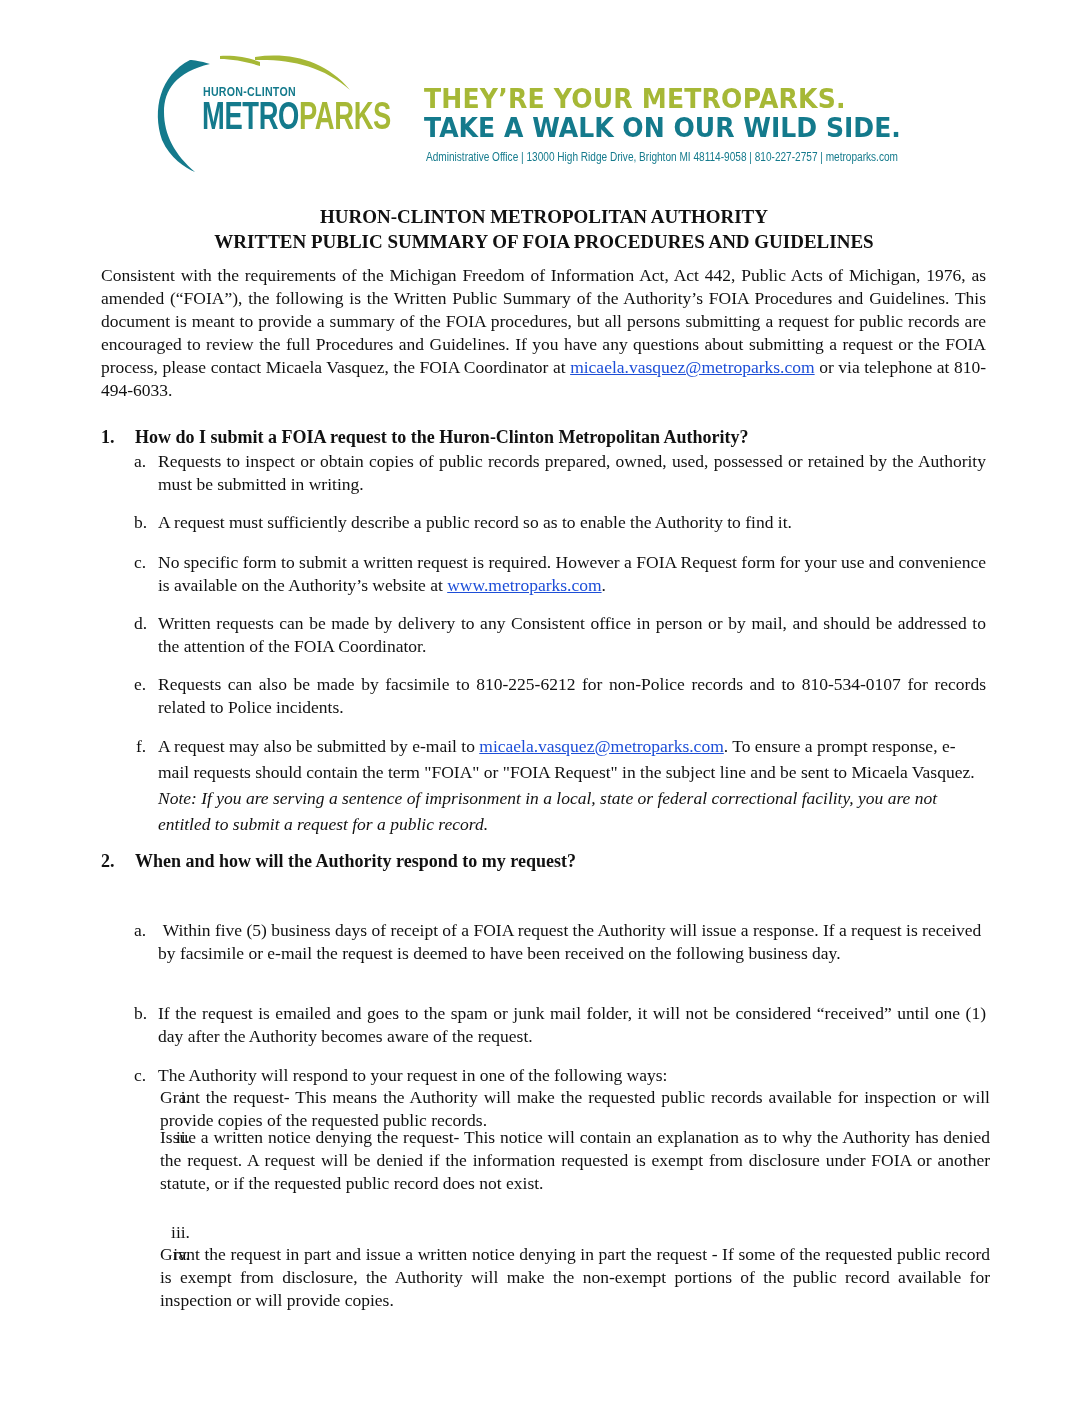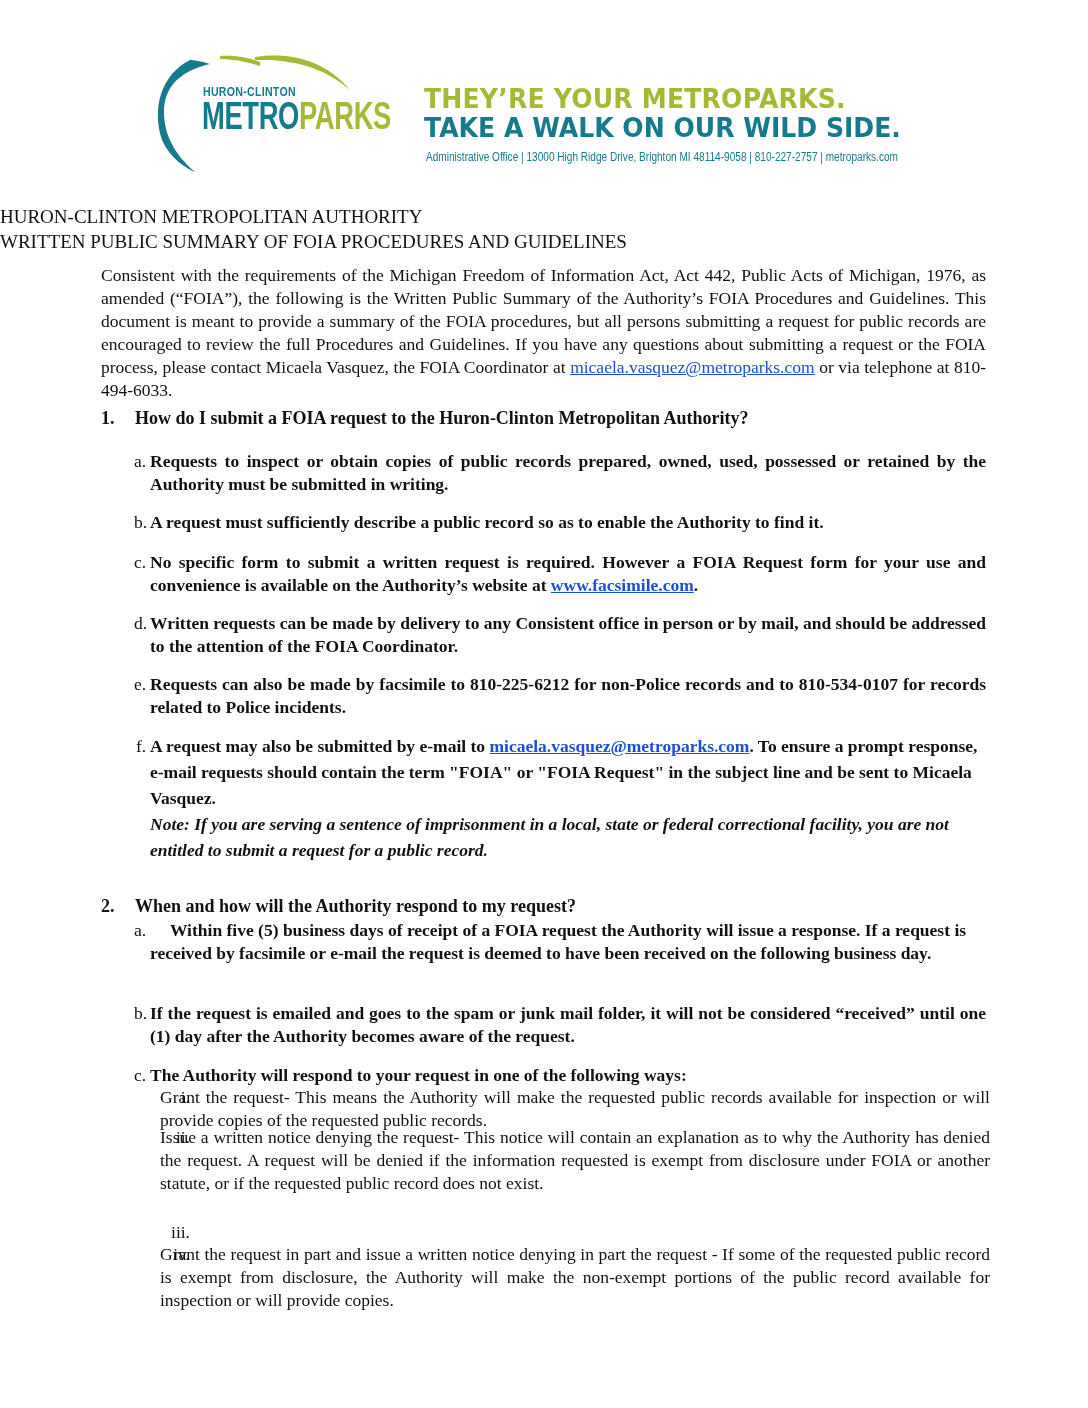--- a/index.html
+++ b/index.html
@@ -16,35 +16,35 @@
   .logo-big .metro { color:#147a8c; }
   .logo-big .parks { color:#a6b836; }
   .tag1 { position:absolute; left:424px; top:84px; font-family:"DejaVu Sans", sans-serif; font-weight:bold;
     font-size:27px; color:#a6b836; letter-spacing:0.2px; transform:scaleX(0.93); transform-origin:left; line-height:30px; }
   .tag2 { position:absolute; left:424px; top:113px; font-family:"DejaVu Sans", sans-serif; font-weight:bold;
     font-size:27px; color:#147a8c; transform:scaleX(0.93); transform-origin:left; line-height:30px; }
   .addr { position:absolute; left:426px; top:150px; font-family:"Liberation Sans", sans-serif;
     font-size:12px; color:#147a8c; transform:scaleX(0.84); transform-origin:left; white-space:nowrap; }
 
   
-  .title { position:absolute; left:0; width:1088px; font-weight:normal; font-size:19px; }
+  .title { position:absolute; left:0; width:1088px; text-align:center; font-weight:bold; font-size:19px; }
   .t1 { top:206px; }
   .t2 { top:231px; }
 
   .para { position:absolute; left:101px; width:885px; font-size:17.5px; line-height:23px; text-align:justify; text-align-last:left; }
   .intro { top:264px; }
 
   a.link { color:#1d4ed8; text-decoration:underline; }
 
   .sec-h { position:absolute; left:101px; font-weight:bold; font-size:18px; }
   .sec-h .num { display:inline-block; width:34px; }
 
   .item { position:absolute; left:134px; width:852px; font-size:17.5px; line-height:23px; }
   .item .lbl { position:absolute; left:0; top:0; }
-  .item .txt { margin-left:16px; display:block; text-align:justify; text-align-last:left;font-weight:bold; }
+  .item .txt { margin-left:24px; display:block; text-align:justify; text-align-last:left; }
   .item.loose { line-height:26px; }
   .note { font-style:italic; }
 
   .sub { position:absolute; left:160px; width:830px; font-size:17.5px; line-height:23px; }
   .sub .lbl { position:absolute; right:calc(100% - 30px); top:0; text-align:right; }
   .sub .txt { display:block; text-align:justify; text-align-last:left; }
 </style>
 </head>
 <body>
 
@@ -60,53 +60,53 @@
 
 <div class="tag1">THEY’RE YOUR METROPARKS.</div>
 <div class="tag2">TAKE A WALK ON OUR WILD SIDE.</div>
 <div class="addr">Administrative Office | 13000 High Ridge Drive, Brighton MI 48114-9058 | 810-227-2757 | metroparks.com</div>
 
 <div class="title t1">HURON-CLINTON METROPOLITAN AUTHORITY</div>
 <div class="title t2">WRITTEN PUBLIC SUMMARY OF FOIA PROCEDURES AND GUIDELINES</div>
 
 <div class="para intro"><span>Consistent with the requirements of the Michigan Freedom of Information Act, Act 442, Public Acts of Michigan, 1976, as amended (“FOIA”), the following is the Written Public Summary of the Authority’s FOIA Procedures and Guidelines. This document is meant to provide a summary of the FOIA procedures, but all persons submitting a request for public records are encouraged to review the full Procedures and Guidelines. If you have any questions about submitting a request or the FOIA process, please contact Micaela Vasquez, the FOIA Coordinator at </span><a class="link">micaela.vasquez@metroparks.com</a><span> or via telephone at 810-494-6033.</span></div>
 
-<div class="sec-h" style="top:408px;"><span class="num">1.</span><span>How do I submit a FOIA request to the Huron-Clinton Metropolitan Authority?</span></div>
+<div class="sec-h" style="top:427px;"><span class="num">1.</span><span>How do I submit a FOIA request to the Huron-Clinton Metropolitan Authority?</span></div>
 
 <div class="item" style="top:450px;">
     <span class="lbl">a.</span>
     <span class="txt">Requests to inspect or obtain copies of public records prepared, owned, used, possessed or retained by the Authority must be submitted in writing.</span>
   </div>
 
 <div class="item" style="top:511px;">
     <span class="lbl">b.</span>
     <span class="txt">A request must sufficiently describe a public record so as to enable the Authority to find it.</span>
   </div>
 
 <div class="item" style="top:551px;">
     <span class="lbl">c.</span>
-    <span class="txt"><span>No specific form to submit a written request is required. However a FOIA Request form for your use and convenience is available on the Authority’s website at </span><a class="link">www.facsimile.com</a><span>.</span></span>
+    <span class="txt"><span>No specific form to submit a written request is required. However a FOIA Request form for your use and convenience is available on the Authority’s website at </span><a class="link">www.metroparks.com</a><span>.</span></span>
   </div>
 
 <div class="item" style="top:612px;">
     <span class="lbl">d.</span>
     <span class="txt">Written requests can be made by delivery to any Consistent office in person or by mail, and should be addressed to the attention of the FOIA Coordinator.</span>
   </div>
 
 <div class="item" style="top:673px;">
     <span class="lbl">e.</span>
     <span class="txt">Requests can also be made by facsimile to 810-225-6212 for non-Police records and to 810-534-0107 for records related to Police incidents.</span>
   </div>
 
 <div class="item loose" style="top:733px;">
     <span class="lbl" style="left:2px;">f.</span>
     <span class="txt" style="text-align:left;"><span>A request may also be submitted by e-mail to </span><a class="link">micaela.vasquez@metroparks.com</a><span>. To ensure a prompt response, e-mail requests should contain the term "FOIA" or "FOIA Request" in the subject line and be sent to Micaela Vasquez.</span><br><span class="note">Note: If you are serving a sentence of imprisonment in a local, state or federal correctional facility, you are not entitled to submit a request for a public record.</span></span>
   </div>
 
-<div class="sec-h" style="top:896px;"><span class="num">2.</span><span>When and how will the Authority respond to my request?</span></div>
+<div class="sec-h" style="top:851px;"><span class="num">2.</span><span>When and how will the Authority respond to my request?</span></div>
 
 <div class="item" style="top:919px;">
     <span class="lbl">a.</span>
     <span class="txt" style="text-align:center;">Within five (5) business days of receipt of a FOIA request the Authority will issue a response. If a request is received by facsimile or e-mail the request is deemed to have been received on the following business day.</span>
   </div>
 
 <div class="item" style="top:1002px;">
     <span class="lbl">b.</span>
     <span class="txt">If the request is emailed and goes to the spam or junk mail folder, it will not be considered “received” until one (1) day after the Authority becomes aware of the request.</span>
   </div>

